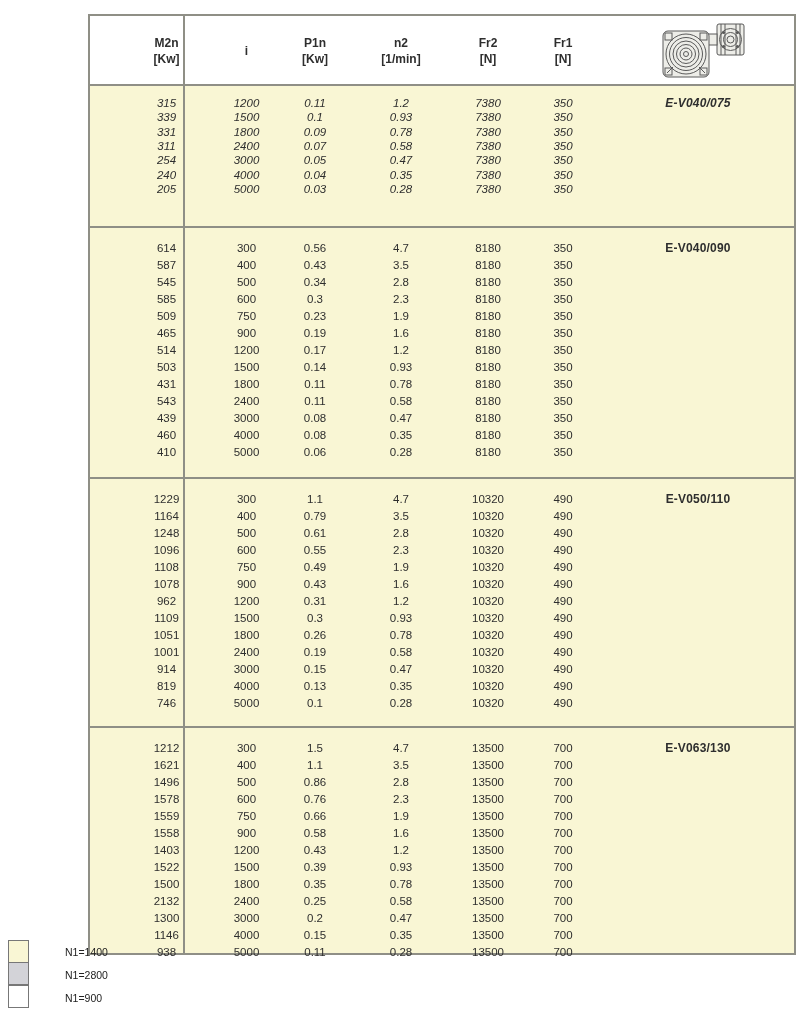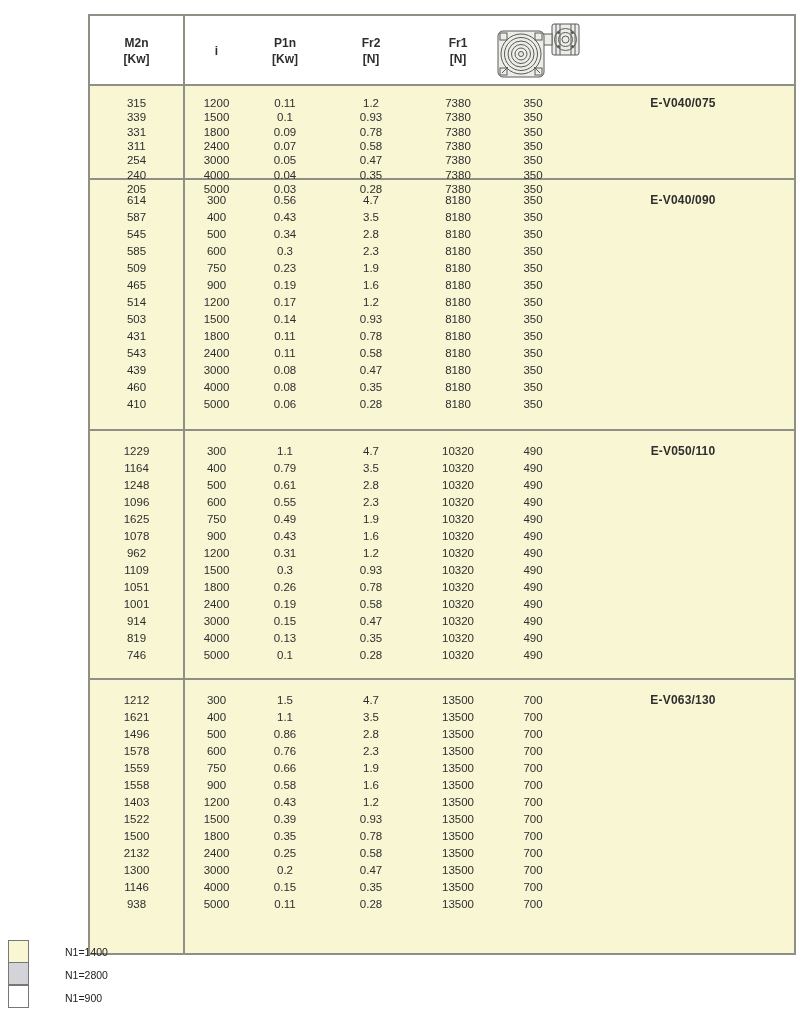--- a/index.html
+++ b/index.html
@@ -21,36 +21,37 @@
     box-sizing:border-box;border:2px solid var(--grid);
     background:var(--row-bg);
   }
   .col-sep{
     position:absolute;left:93px;top:0;bottom:0;width:2px;
     background:var(--grid);z-index:3;
   }
   .grid-cols{
     display:grid;
     grid-template-columns:93px 67px 70px 102px 72px 78px 1fr;
+    padding-left:30px;
   }
   .thead{
     height:70px;background:var(--header-bg);
     border-bottom:2px solid var(--grid);box-sizing:border-box;
     position:relative;z-index:1;
   }
   .th{
     display:flex;flex-direction:column;justify-content:center;align-items:center;
     font-weight:bold;font-size:12px;line-height:1.3;padding-top:4px;
   }
   .th-icon-cell{
     display:flex;align-items:center;justify-content:center;padding-left:30px;
   }
   .block{box-sizing:border-box;padding-top:10px;}
   .block + .block{border-top:2px solid var(--grid);padding-top:11px;}
-  .b0{height:92px;}
+  .b0{height:140px;font-style:italic;}
   .b1{height:251px;}
   .b2{height:249px;}
   .row{height:17px;align-items:center;}
   .b0 .row{height:14.3px;}
   .cell{text-align:center;font-size:11.5px;white-space:nowrap;}
   .cell.model{font-weight:bold;font-size:12px;letter-spacing:.2px;}
   .legend{position:absolute;left:8px;top:940px;}
   .legend-row{display:flex;align-items:center;height:23px;}
   .legend-swatch{
     width:21px;height:23px;box-sizing:border-box;
@@ -72,20 +73,24 @@
       <span>M2n</span>
       <span>[Kw]</span>
     </div>
     <div class="th">
       <span>i</span>
       <span></span>
     </div>
     <div class="th">
       <span>P1n</span>
       <span>[Kw]</span>
+    </div>
+    <div class="th">
+      <span>n2</span>
+      <span>[1/min]</span>
     </div>
     <div class="th">
       <span>Fr2</span>
       <span>[N]</span>
     </div>
     <div class="th">
       <span>Fr1</span>
       <span>[N]</span>
     </div>
     <div class="th th-icon-cell">
@@ -341,21 +346,21 @@
         <div class="row grid-cols">
           <div class="cell">1096</div>
           <div class="cell">600</div>
           <div class="cell">0.55</div>
           <div class="cell">2.3</div>
           <div class="cell">10320</div>
           <div class="cell">490</div>
           <div class="cell model"></div>
         </div>
         <div class="row grid-cols">
-          <div class="cell">1625</div>
+          <div class="cell">1108</div>
           <div class="cell">750</div>
           <div class="cell">0.49</div>
           <div class="cell">1.9</div>
           <div class="cell">10320</div>
           <div class="cell">490</div>
           <div class="cell model"></div>
         </div>
         <div class="row grid-cols">
           <div class="cell">1078</div>
           <div class="cell">900</div>

